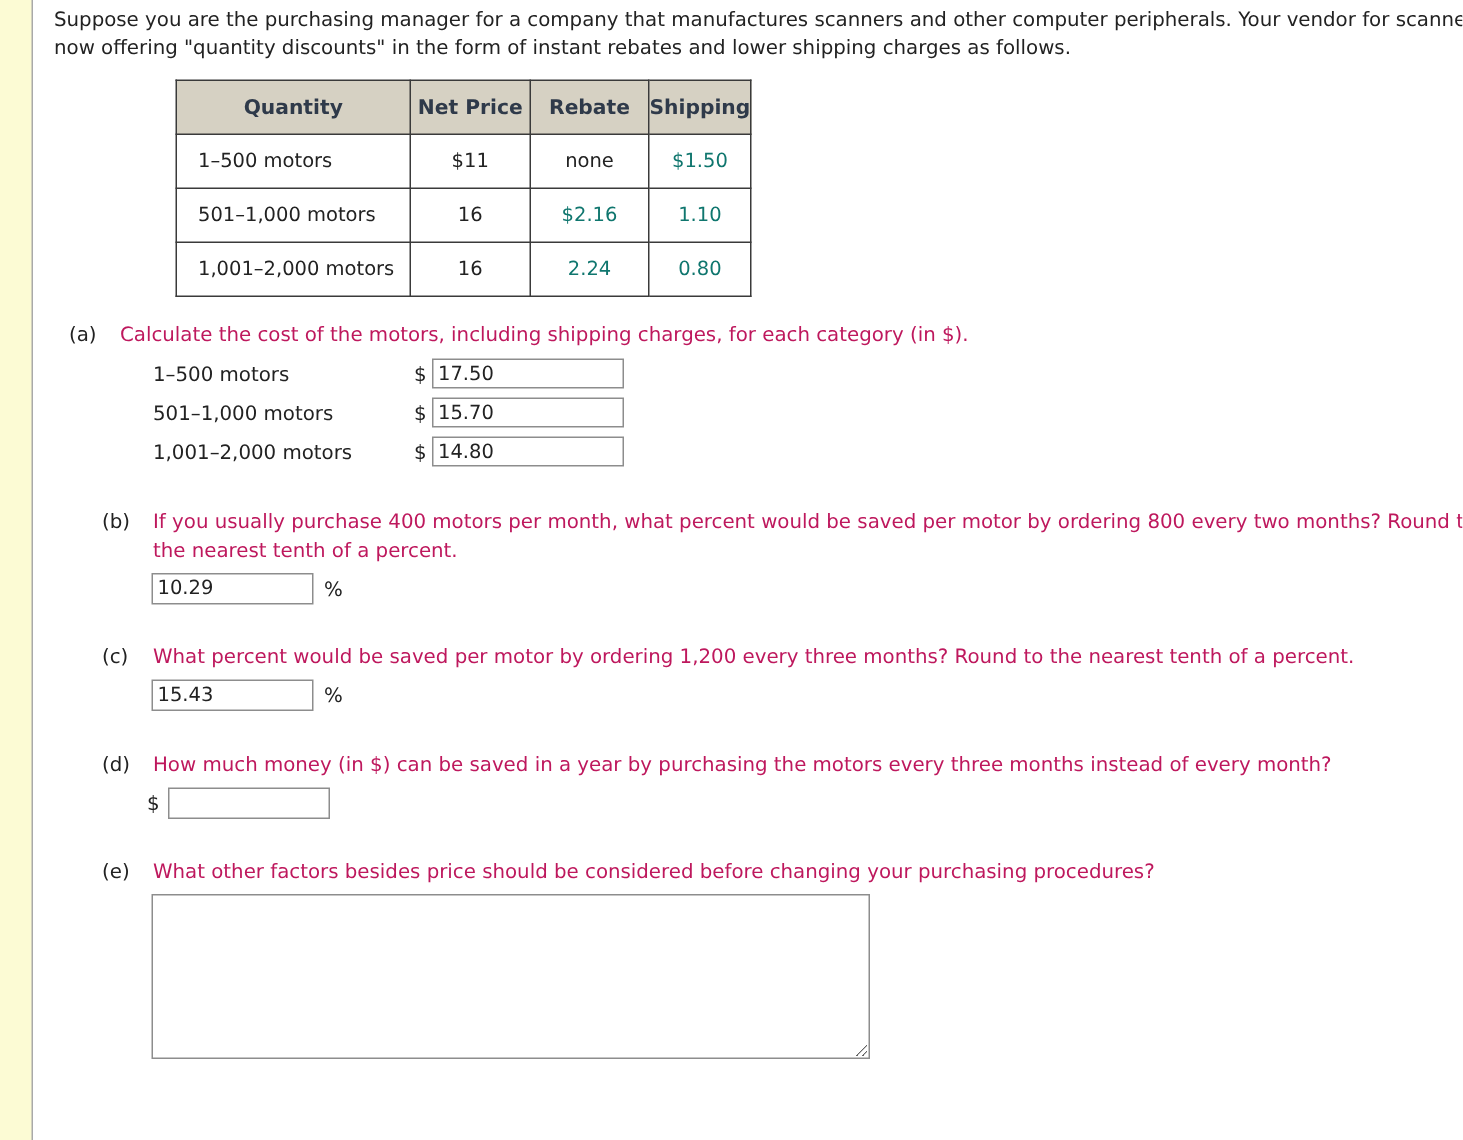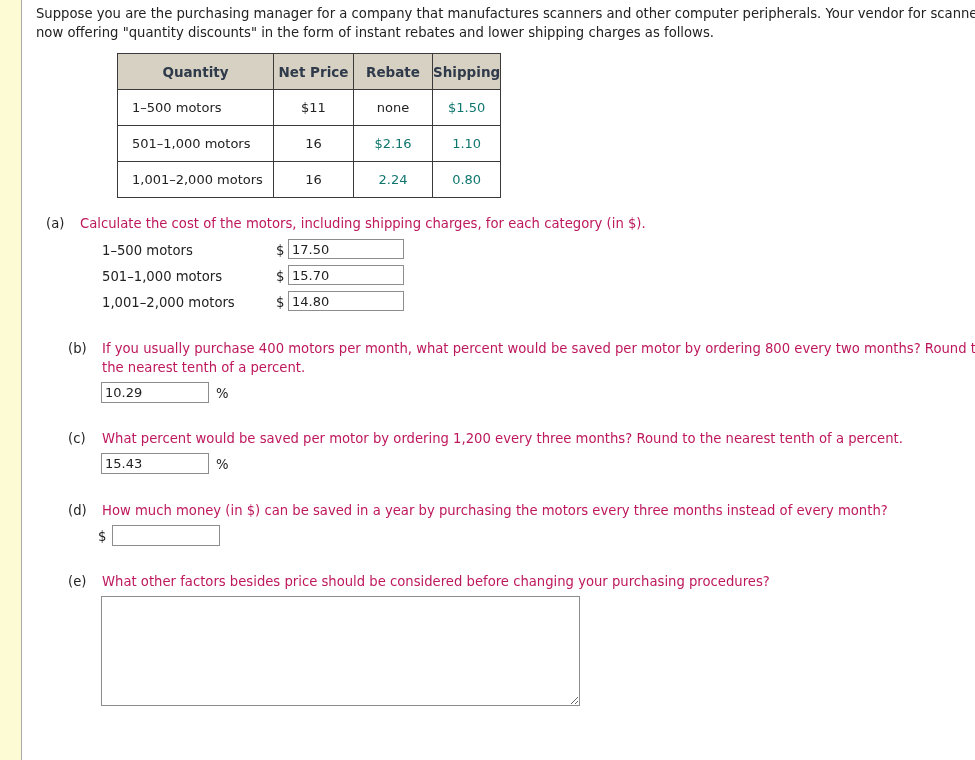--- a/index.html
+++ b/index.html
@@ -149,21 +149,21 @@
     background: #ffffff;
     border: 1px solid #8d8d8d;
     box-sizing: border-box;
     padding: 1px 3px;
     outline: none;
   }
   .a-input {
     position: absolute;
     left: 186px;
     top: 0;
-    width: 116px;
+    width: 128px;
     height: 20px;
   }
 
   
   #qb { left: 44px; top: 339px; }
   #qb .q-text { width: 905px; }
   #qb .ans-input {
     position: absolute;
     left: 33px;
     top: 43px;

